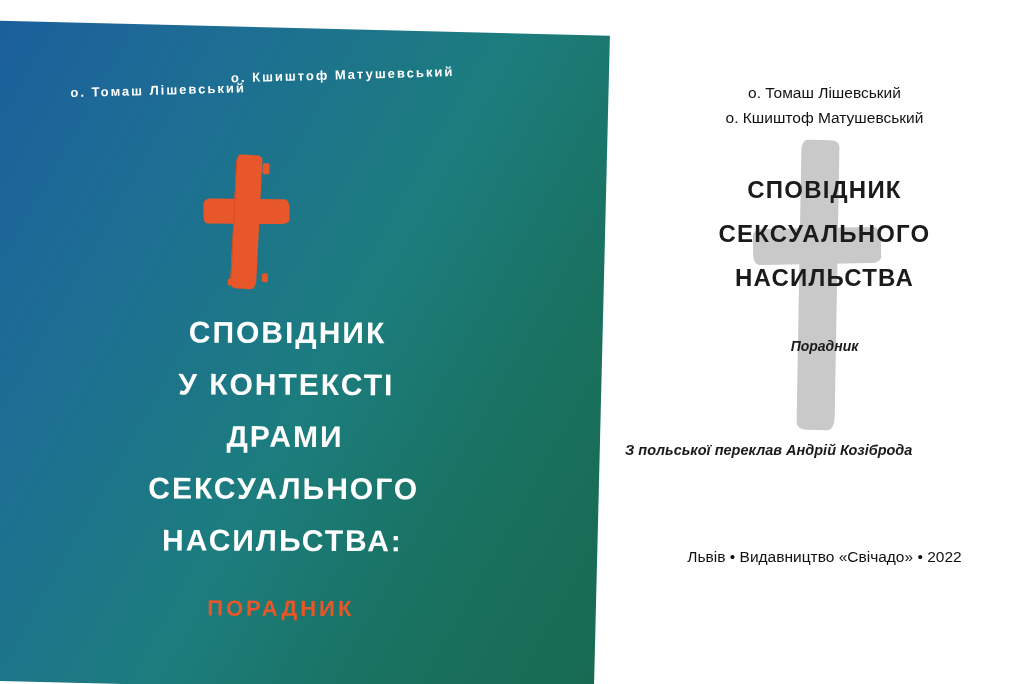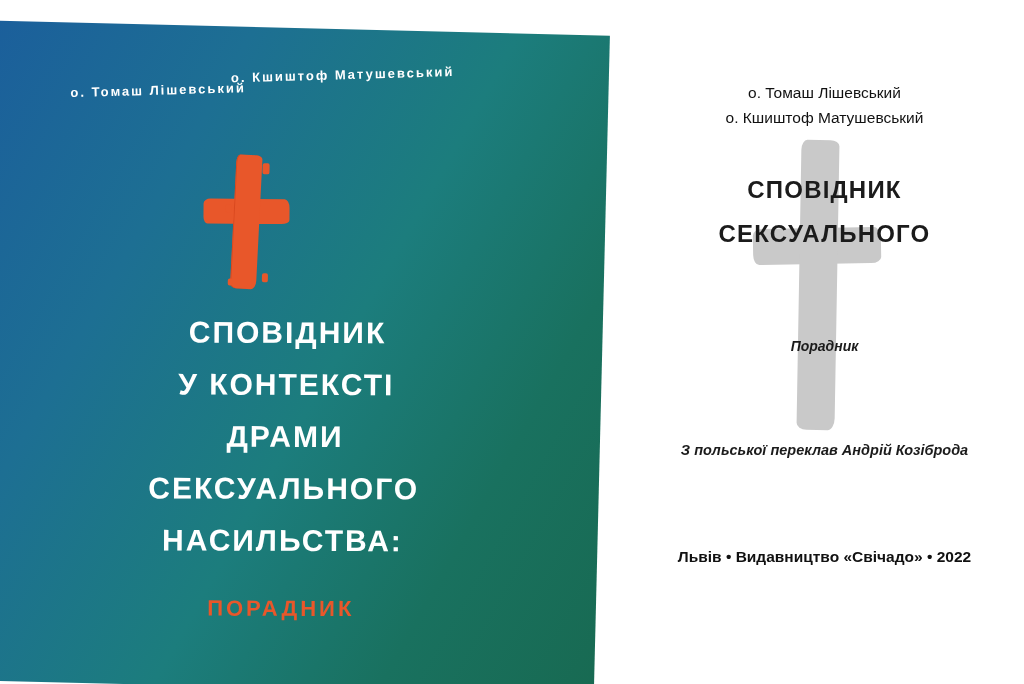--- a/index.html
+++ b/index.html
@@ -199,39 +199,38 @@
     font-style: italic;
     font-size: 14px;
     z-index: 3;
     font-family: "Liberation Sans", sans-serif;
   }
   #tp-translator {
     position: absolute;
     left: 0;
     top: 442px;
     width: 399px;
-    text-align: center;
+    text-align: left;
     color: #1b1b1b;
     font-weight: bold;
     font-style: italic;
     font-size: 14.5px;
     z-index: 3;
     font-family: "Liberation Sans", sans-serif;
   }
   #tp-imprint {
     position: absolute;
     left: 0;
     top: 548px;
     width: 399px;
     text-align: center;
     color: #111111;
     font-size: 15.5px;
     z-index: 3;
     font-family: "Liberation Sans", sans-serif;
-    font-weight: bold;
   }
 </style>
 </head>
 <body>
 
 <div id="cover-wrap">
   <div id="cover">
     <div id="cover-inner">
 
       <div class="authors-line" id="cover-author-1">о. Томаш Лішевський</div>
@@ -265,20 +264,21 @@
   </div>
 
   <div id="tp-authors">
     <div class="tp-author">о. Томаш Лішевський</div>
     <div class="tp-author">о. Кшиштоф Матушевський</div>
   </div>
 
   <div id="tp-title-block">
     <div class="tp-title">СПОВІДНИК</div>
     <div class="tp-title">СЕКСУАЛЬНОГО</div>
+    <div class="tp-title">НАСИЛЬСТВА</div>
   </div>
 
   <div id="tp-subtitle">Порадник</div>
 
   <div id="tp-translator">З польської переклав Андрій Козіброда</div>
 
   <div id="tp-imprint">Львів • Видавництво «Свічадо» • 2022</div>
 </div>
 
 </body></html>

